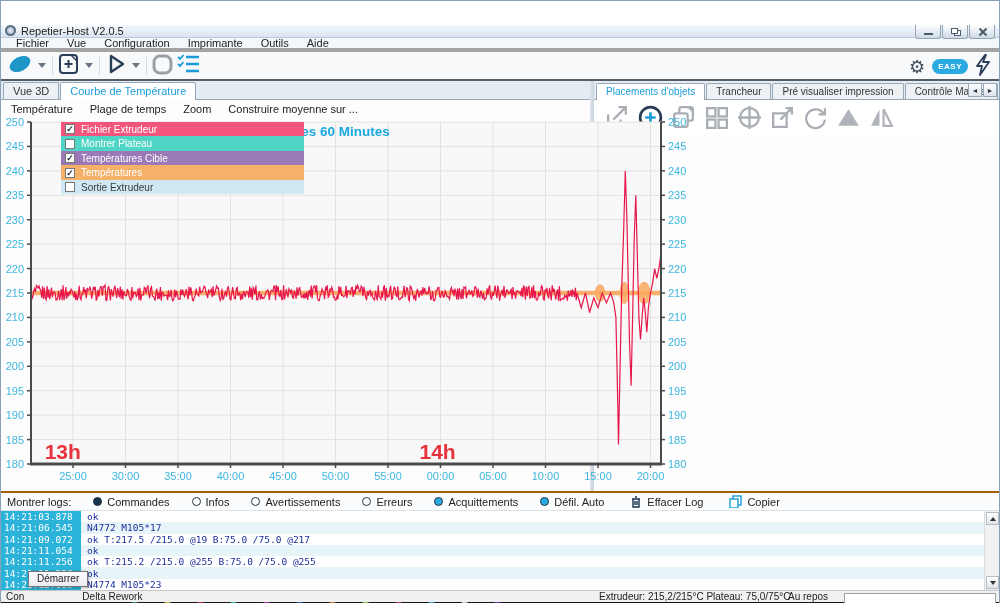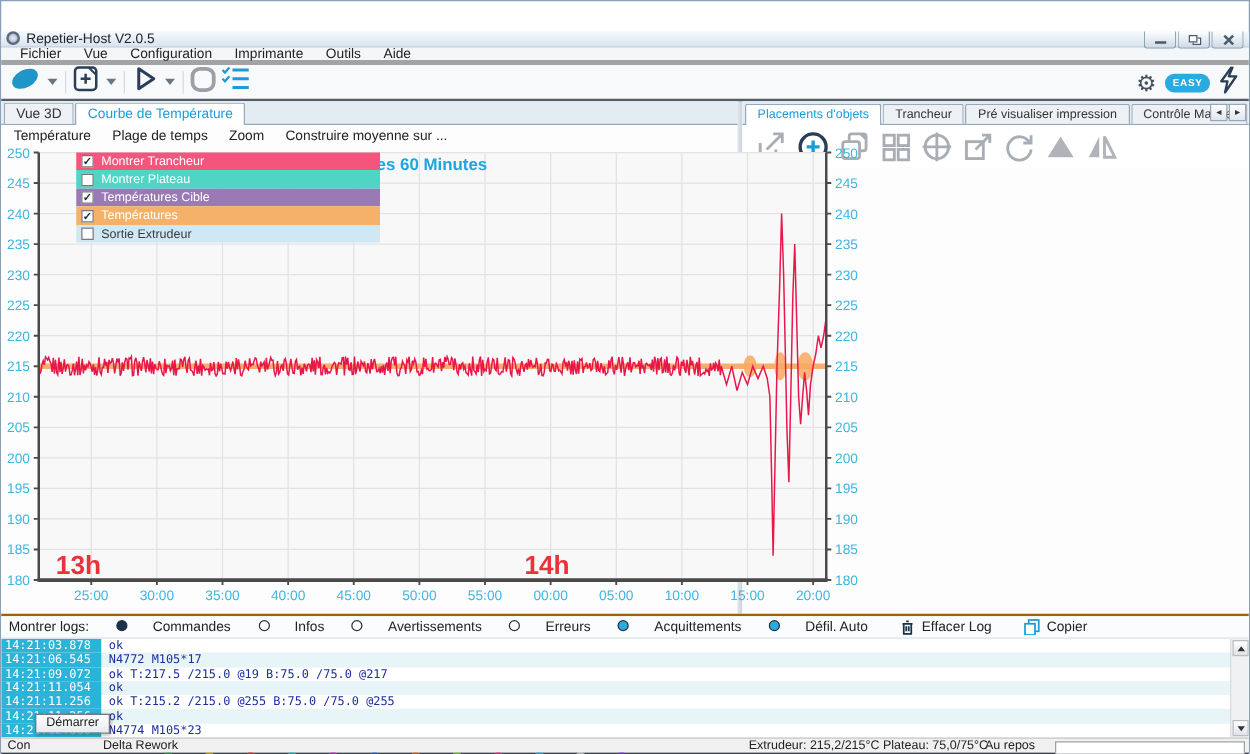--- a/index.html
+++ b/index.html
@@ -47,21 +47,21 @@
   .chart-menu { height:17px; display:flex; align-items:center; gap:17px; font-size:11px; color:#222; padding-left:10px; background:#fdfdfd; }
   .chart-area { position:relative; height:374px; }
   .chart-area svg { position:absolute; left:0; top:0; }
   .legend { position:absolute; left:60px; top:4px; width:243px; font-size:10px; }
   .legend-row { height:14.5px; display:flex; align-items:center; padding-left:4px; }
   .legend-check { width:10px; height:10px; background:#fff; border:1px solid #777; margin-right:6px; font-size:9px; line-height:9px; text-align:center; color:#1a2a3a; font-weight:bold; }
 
   
   .log-section { height:108px; border-top:2px solid #a16207; display:flex; flex-direction:column; background:#fff; }
   .log-header { height:18px; display:flex; align-items:center; font-size:11px; color:#222; background:#fbfcfd; border-bottom:1px solid #dde2e7; padding-left:6px; }
-  .log-filter { display:flex; align-items:flex-start; margin-left:22px; gap:20px; }
+  .log-filter { display:flex; align-items:center; margin-left:22px; gap:5px; }
   .radio { width:9px; height:9px; border-radius:50%; border:1.5px solid #26323e; background:#fff; }
   .radio.on-dark { background:#16324f; }
   .radio.on-blue { background:#29abe2; }
   .log-tool { display:flex; align-items:center; gap:5px; margin-left:26px; }
   .log-body { flex:1; position:relative; overflow:hidden; font-family:"DejaVu Sans Mono",monospace; font-size:9.5px; }
   .log-row { height:11.3px; display:flex; align-items:center; }
   .log-row:nth-child(even) { background:#e7f4f8; }
   .log-ts { width:80px; background:#2cb3d9; color:#fff; padding:0 3px; height:100%; display:flex; align-items:center;text-align:center; }
   .log-msg { color:#1c2f9e; padding-left:6px; white-space:pre; }
   .log-scroll { position:absolute; right:0; top:0; width:15px; height:100%; background:#f0f1f2; border-left:1px solid #dcdcdc; }
@@ -301,21 +301,21 @@
               <text x="597" y="362" text-anchor="middle" font-size="11" fill="#3db6e0">15:00</text>
               <line x1="649.5" y1="346" x2="649.5" y2="350" stroke="#4a4a4a" stroke-width="1.5"></line>
               <text x="649.5" y="362" text-anchor="middle" font-size="11" fill="#3db6e0">20:00</text>
               <text x="43.65" y="341" font-size="21" font-weight="bold" fill="#e8323c">13h</text>
               <text x="418.5" y="341" font-size="21" font-weight="bold" fill="#e8323c">14h</text>
               <text x="253" y="18" font-size="13.5" font-weight="bold" fill="#1ba7e0">Dernières 60 Minutes</text>
             </svg>
           <div class="legend" id="legend">
               <div class="legend-row" style="background: rgb(243, 85, 124); color: rgb(255, 255, 255);">
                 <span class="legend-check">✓</span>
-                <span>Montrer Trancheur</span>
+                <span>Fichier Extrudeur</span>
               </div>
               <div class="legend-row" style="background: rgb(79, 213, 197); color: rgb(255, 255, 255);">
                 <span class="legend-check"></span>
                 <span>Montrer Plateau</span>
               </div>
               <div class="legend-row" style="background: rgb(155, 121, 182); color: rgb(255, 255, 255);">
                 <span class="legend-check">✓</span>
                 <span>Températures Cible</span>
               </div>
               <div class="legend-row" style="background: rgb(246, 177, 105); color: rgb(255, 255, 255);">

